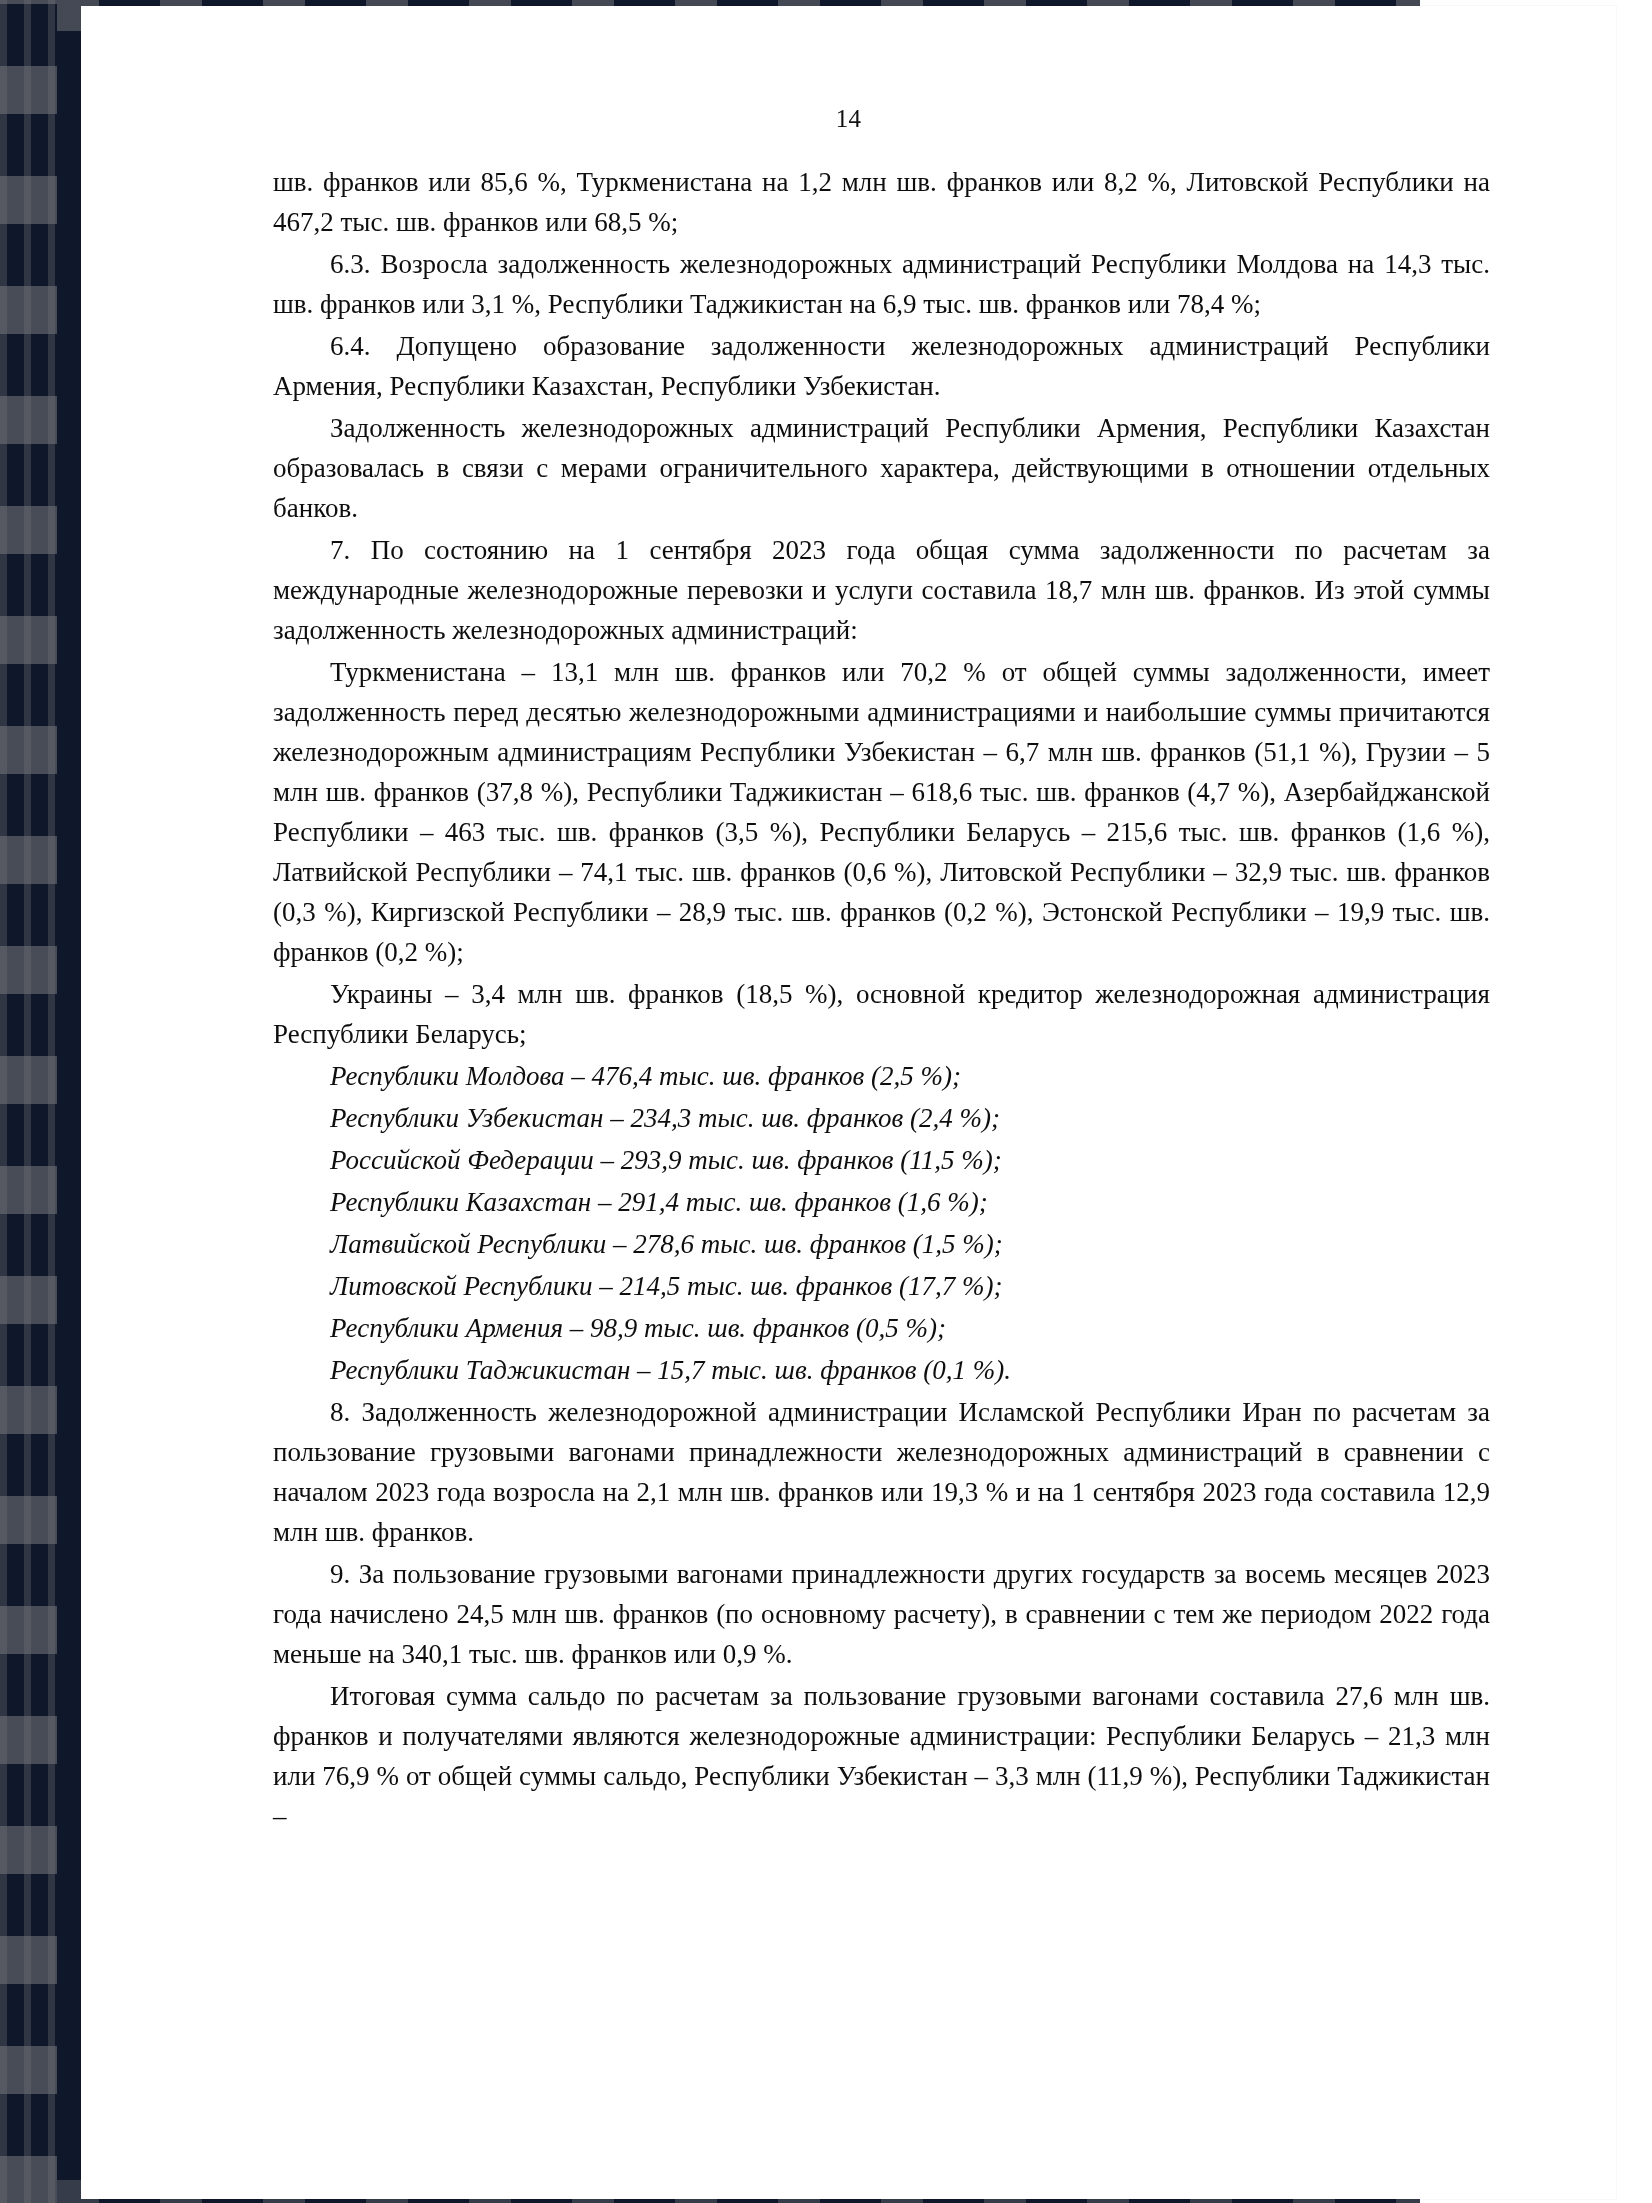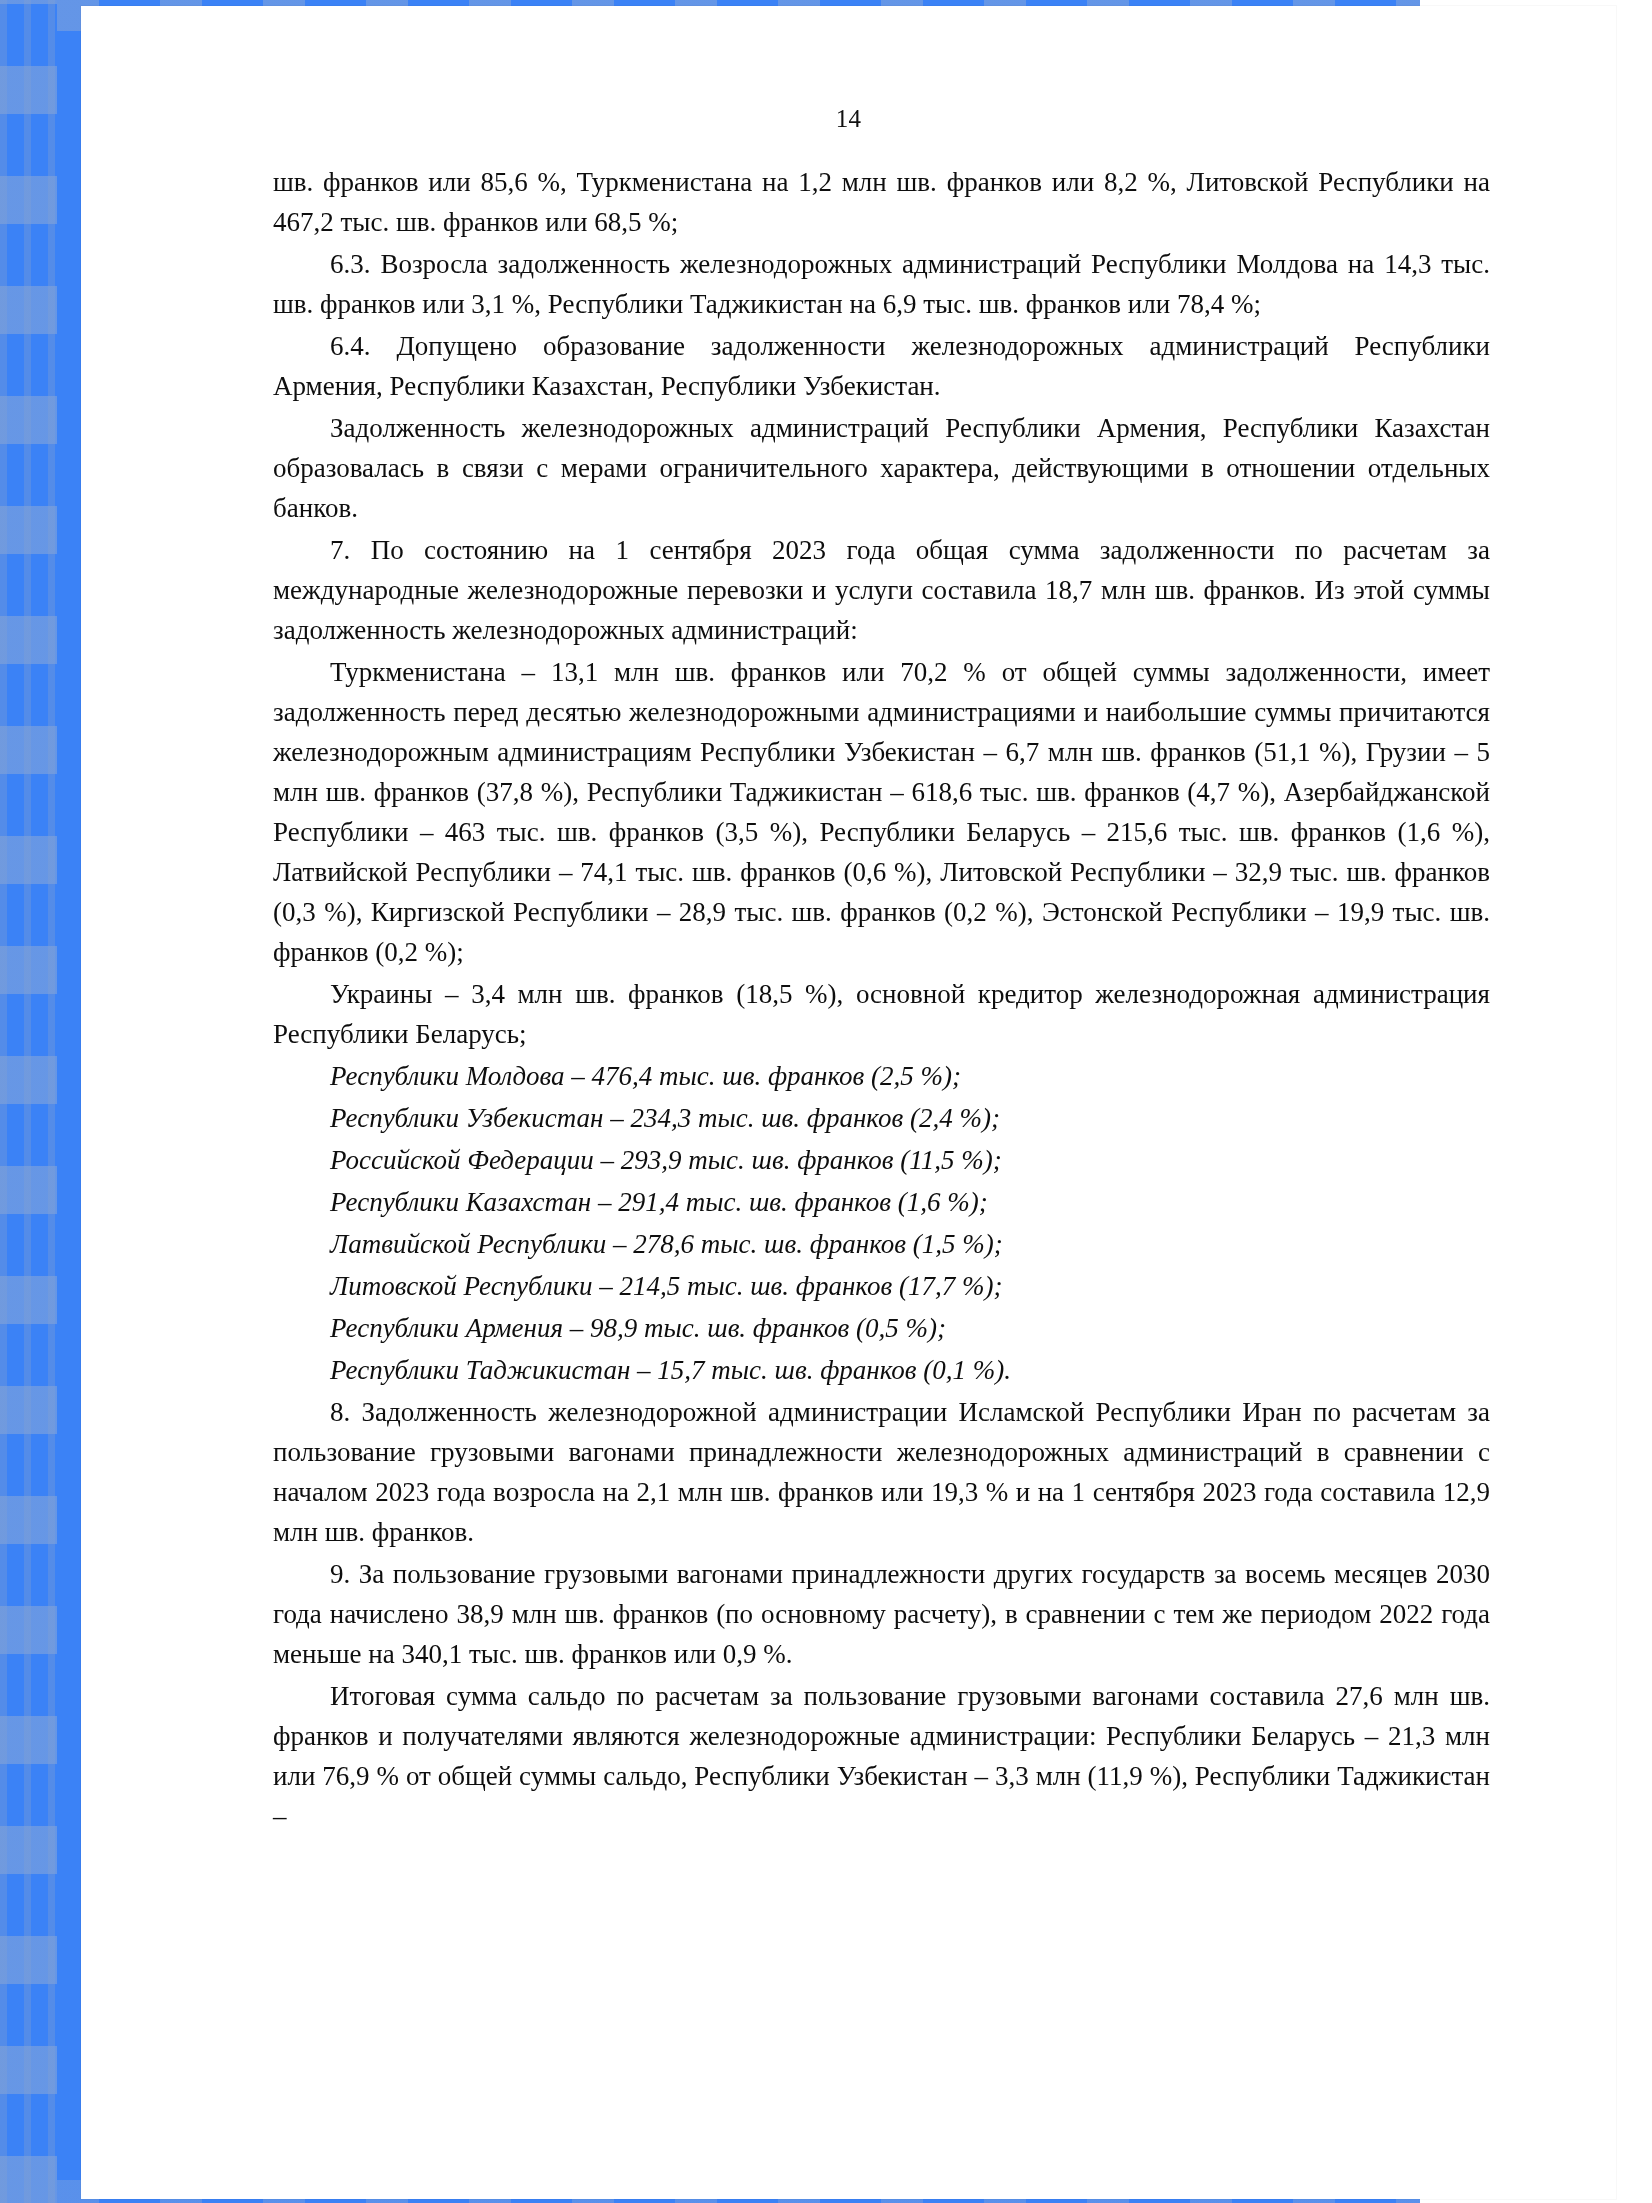--- a/index.html
+++ b/index.html
@@ -12,21 +12,21 @@
     background: #ffffff;
     font-family: "Liberation Serif", serif;
     overflow: hidden;
   }
 
   
   .page-canvas {
     position: relative;
     width: 1420px;
     height: 2204px;
-    background: #3b82f6;
+    background: #0f172a;
     box-sizing: border-box;
   }
 
   
   .watermark-strip {
     position: absolute;
     left: 0;
     top: 0;
     width: 57px;
     height: 2204px;
@@ -161,19 +161,19 @@
         <p class="para-indent">Украины – 3,4 млн шв. франков (18,5 %), основной кредитор железнодорожная администрация Республики Беларусь;</p>
         <p class="para-indent no-justify">Республики Молдова – 476,4 тыс. шв. франков (2,5 %);</p>
         <p class="para-indent no-justify">Республики Узбекистан – 234,3 тыс. шв. франков (2,4 %);</p>
         <p class="para-indent no-justify">Российской Федерации – 293,9 тыс. шв. франков (11,5 %);</p>
         <p class="para-indent no-justify">Республики Казахстан – 291,4 тыс. шв. франков (1,6 %);</p>
         <p class="para-indent no-justify">Латвийской Республики – 278,6 тыс. шв. франков (1,5 %);</p>
         <p class="para-indent no-justify">Литовской Республики – 214,5 тыс. шв. франков (17,7 %);</p>
         <p class="para-indent no-justify">Республики Армения – 98,9 тыс. шв. франков (0,5 %);</p>
         <p class="para-indent no-justify">Республики Таджикистан – 15,7 тыс. шв. франков (0,1 %).</p>
         <p class="para-indent">8. Задолженность железнодорожной администрации Исламской Республики Иран по расчетам за пользование грузовыми вагонами принадлежности железнодорожных администраций в сравнении с началом 2023 года возросла на 2,1 млн шв. франков или 19,3 % и на 1 сентября 2023 года составила 12,9 млн шв. франков.</p>
-        <p class="para-indent">9. За пользование грузовыми вагонами принадлежности других государств за восемь месяцев 2030 года начислено 38,9 млн шв. франков (по основному расчету), в сравнении с тем же периодом 2022 года меньше на 340,1 тыс. шв. франков или 0,9 %.</p>
+        <p class="para-indent">9. За пользование грузовыми вагонами принадлежности других государств за восемь месяцев 2023 года начислено 24,5 млн шв. франков (по основному расчету), в сравнении с тем же периодом 2022 года меньше на 340,1 тыс. шв. франков или 0,9 %.</p>
         <p class="para-indent">Итоговая сумма сальдо по расчетам за пользование грузовыми вагонами составила 27,6 млн шв. франков и получателями являются железнодорожные администрации: Республики Беларусь – 21,3 млн или 76,9 % от общей суммы сальдо, Республики Узбекистан – 3,3 млн (11,9 %), Республики Таджикистан –</p>
       </div>
 
   </div>
 </div>
 
 
 </body></html>

